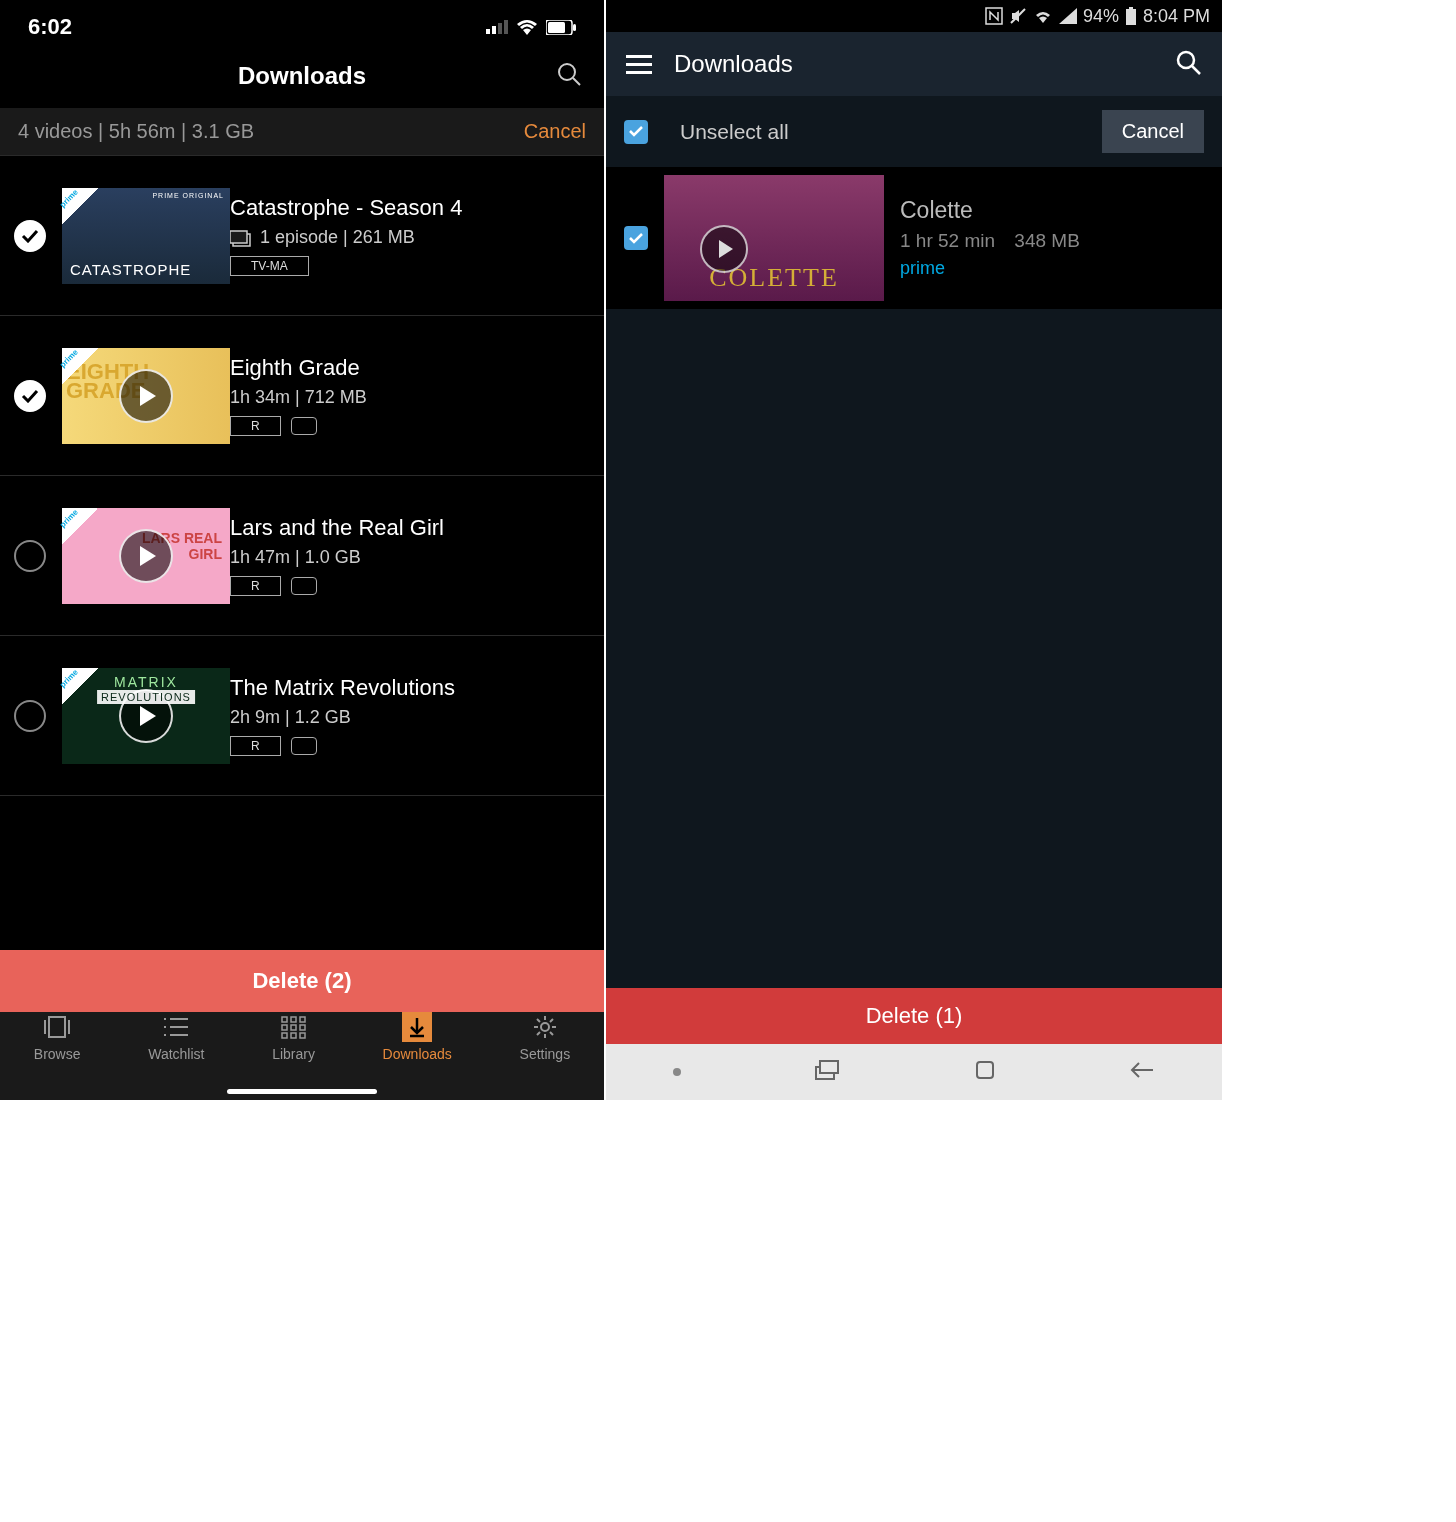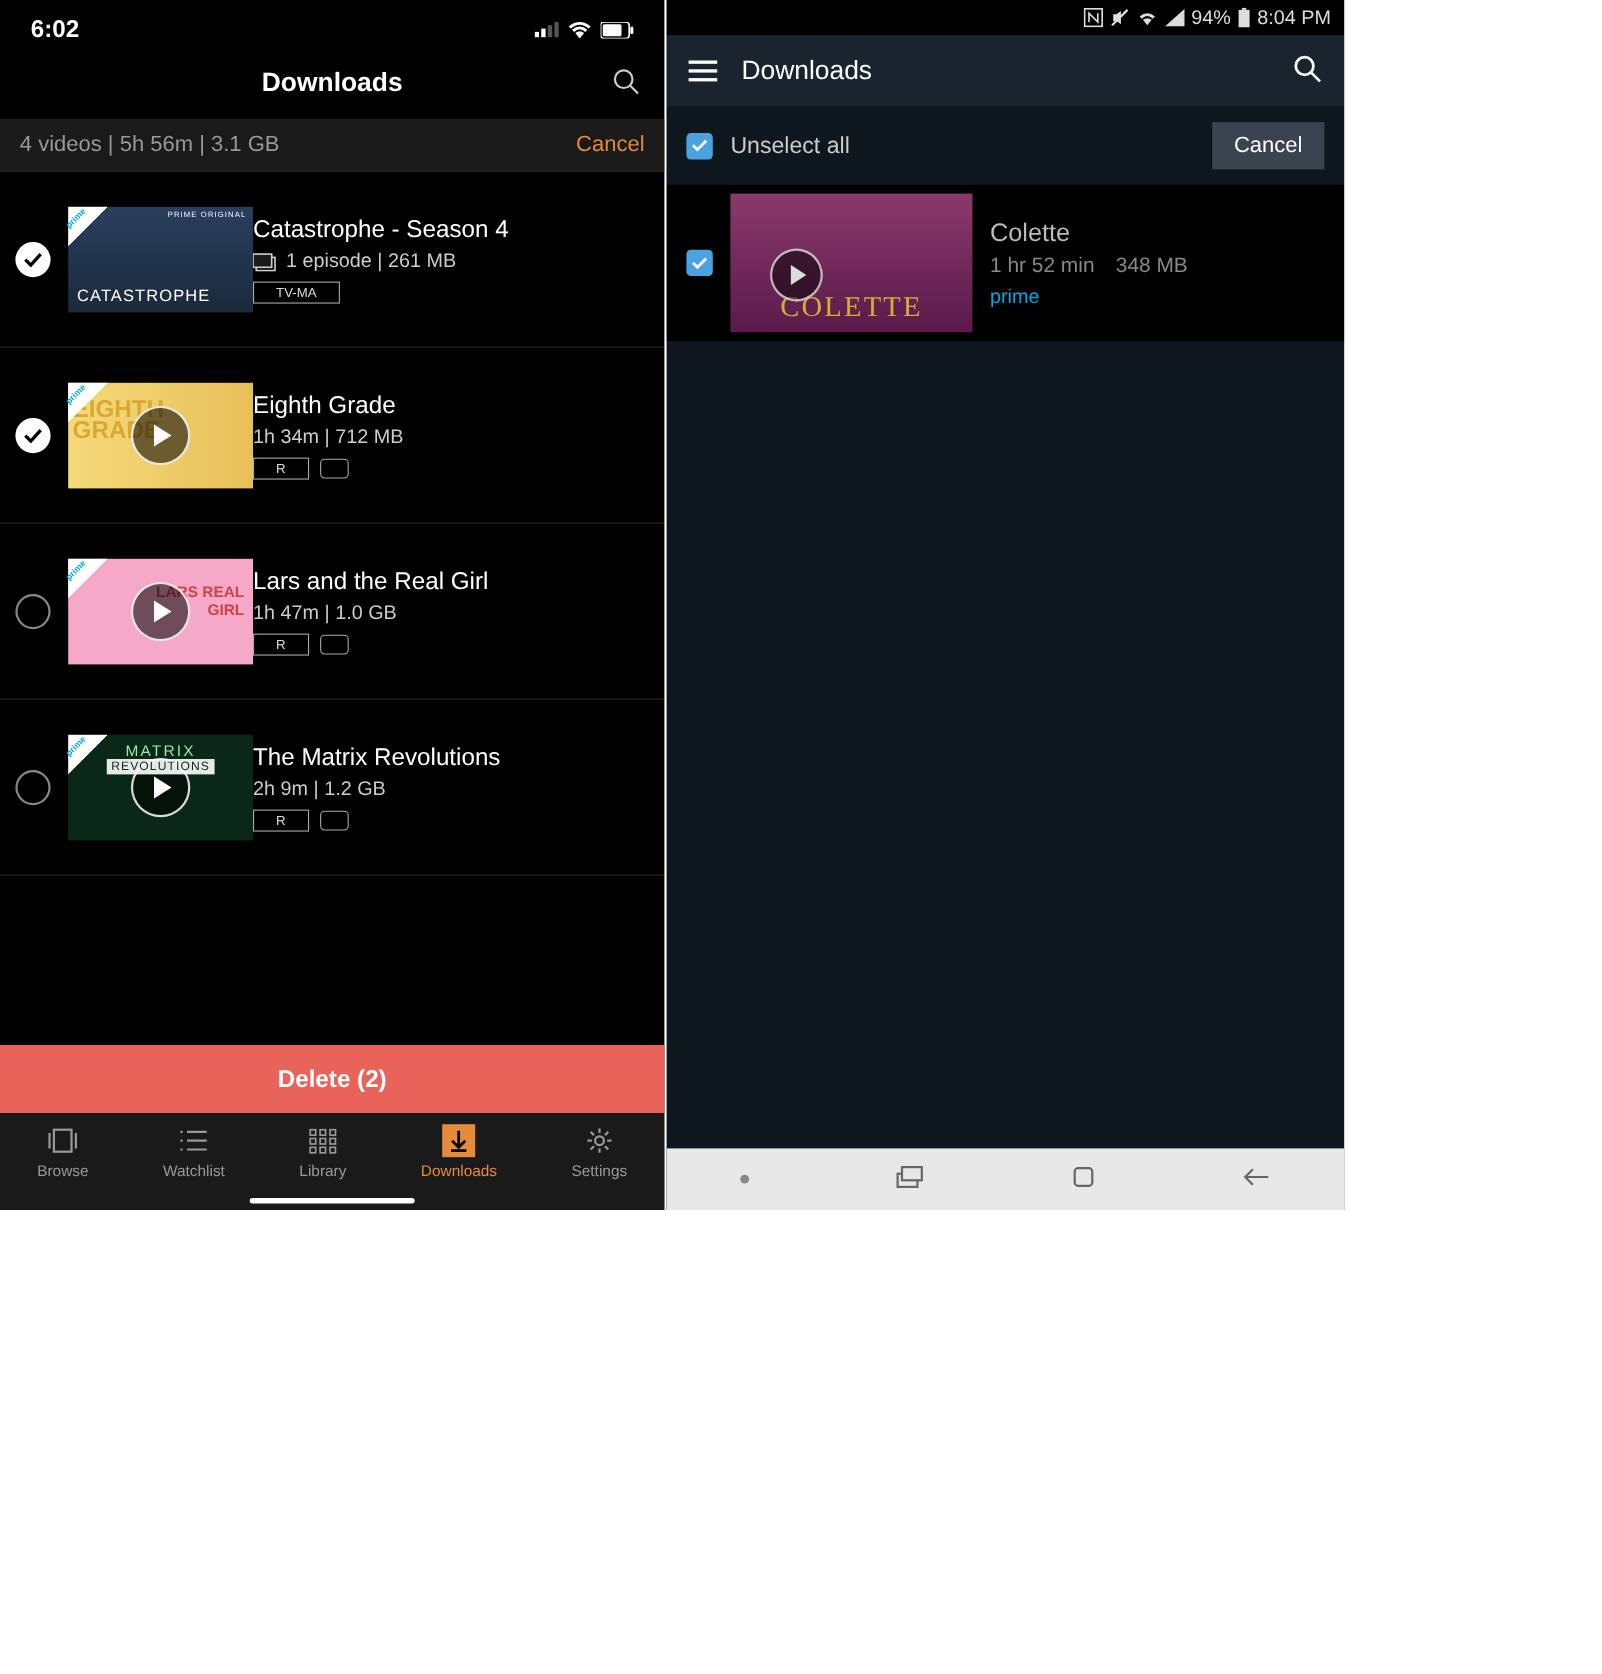--- a/index.html
+++ b/index.html
@@ -27,21 +27,21 @@
 .ios-play::after { content: ''; border-left: 16px solid #fff; border-top: 10px solid transparent; border-bottom: 10px solid transparent; margin-left: 4px; }
 .ios-prime-tag { position: absolute; top: 0; left: 0; width: 36px; height: 36px; background: linear-gradient(135deg, #fff 50%, transparent 50%); }
 .ios-prime-tag span { position: absolute; top: 6px; left: -4px; font-size: 8px; color: #00a8e1; transform: rotate(-45deg); font-weight: bold; }
 .ios-meta { margin-left: 0; flex: 1; }
 .ios-item-title { font-size: 22px; font-weight: 400; margin-bottom: 6px; }
 .ios-item-sub { font-size: 18px; color: #ccc; margin-bottom: 8px; display: flex; align-items: center; gap: 8px; }
 .ios-badges { display: flex; gap: 10px; align-items: center; }
 .ios-rating { border: 1.5px solid #aaa; padding: 2px 20px; font-size: 12px; color: #ddd; }
 .ios-cc { width: 26px; height: 18px; border: 1.5px solid #aaa; border-radius: 4px; position: relative; }
 .ios-delete-bar { position: absolute; bottom: 88px; left: 0; right: 0; height: 62px; background: #e8635a; display: flex; align-items: center; justify-content: center; font-size: 22px; font-weight: 700; color: #fff; }
-.ios-tabbar { position: absolute; bottom: 0; left: 0; right: 0; height: 88px; background: #1a1a1a; display: flex; justify-content: space-around; padding-top: 10px; }
+.ios-tabbar { position: absolute; bottom: 0; left: 0; right: 0; height: 88px; background: #1a1a1a; display: flex; justify-content: space-around; }
 .ios-tab { display: flex; flex-direction: column; align-items: center; gap: 4px; font-size: 14px; color: #999; }
 .ios-tab.active { color: #e68a3c; }
 .ios-tab-icon { width: 30px; height: 30px; display: flex; align-items: center; justify-content: center; }
 .ios-tab.active .ios-tab-icon.dl { background: #e68a3c; color: #000; }
 .ios-home-ind { position: absolute; bottom: 6px; left: 50%; transform: translateX(-50%); width: 150px; height: 5px; background: #fff; border-radius: 3px; }
 .thumb-1 { background: linear-gradient(#2a3f5f, #1a2a3a); }
 .thumb-1::before { content: 'CATASTROPHE'; position: absolute; bottom: 6px; left: 8px; font-size: 15px; letter-spacing: 1px; font-weight: 300; }
 .thumb-1::after { content: 'PRIME ORIGINAL'; position: absolute; top: 4px; right: 6px; font-size: 7px; letter-spacing: 1px; }
 .thumb-2 { background: linear-gradient(90deg, #f5d97a, #e8c05a); }
 .thumb-2::before { content: 'EIGHTH\AGRADE'; white-space: pre; position: absolute; top: 14px; left: 4px; font-size: 22px; font-weight: 900; color: #d9a830; line-height: 0.9; }
@@ -51,21 +51,21 @@
 .thumb-4::before { content: 'MATRIX'; position: absolute; top: 6px; left: 50%; transform: translateX(-50%); font-size: 14px; letter-spacing: 2px; color: #9fe89f; }
 .thumb-4::after { content: 'REVOLUTIONS'; position: absolute; top: 22px; left: 50%; transform: translateX(-50%); font-size: 11px; letter-spacing: 1px; background: rgba(255,255,255,0.9); color: #0a2818; padding: 1px 4px; }
 
 
 .and-statusbar { display: flex; justify-content: flex-end; align-items: center; padding: 6px 12px; font-size: 18px; color: #ddd; gap: 6px; background: #000; height: 32px; }
 .and-header { display: flex; align-items: center; padding: 16px 20px; gap: 22px; background: #1a242f; }
 .and-hamburger { display: flex; flex-direction: column; gap: 5px; }
 .and-hamburger span { display: block; width: 26px; height: 3px; background: #fff; }
 .and-title { font-size: 24px; flex: 1; }
 .and-selectbar { display: flex; align-items: center; justify-content: space-between; padding: 14px 18px; background: #0f171e; }
-.and-check-wrap { display: flex; align-items: center; gap: 16px; }
+.and-check-wrap { display: flex; align-items: center; gap: 32px; }
 .and-checkbox { width: 24px; height: 24px; background: #4aa3df; border-radius: 4px; display: flex; align-items: center; justify-content: center; color: #fff; font-weight: bold; }
 .and-unselect { font-size: 21px; color: #ccc; }
 .and-cancel-btn { background: #3a4450; padding: 10px 20px; font-size: 20px; color: #fff; }
 .and-item { display: flex; align-items: center; padding: 8px 18px; background: #000000; gap: 16px; }
 .and-thumb { width: 220px; height: 126px; background: linear-gradient(#8a3a6a, #5a1a4a); position: relative; flex-shrink: 0; overflow: hidden; }
 .and-thumb::before { content: 'COLETTE'; position: absolute; bottom: 8px; left: 50%; transform: translateX(-50%); font-size: 26px; color: #d4af37; font-family: serif; letter-spacing: 2px; }
 .and-play { position: absolute; bottom: 28px; left: 36px; width: 48px; height: 48px; border-radius: 50%; background: rgba(0,0,0,0.5); border: 2px solid rgba(255,255,255,0.7); display: flex; align-items: center; justify-content: center; }
 .and-play::after { content: ''; border-left: 14px solid #ddd; border-top: 9px solid transparent; border-bottom: 9px solid transparent; margin-left: 3px; }
 .and-meta { flex: 1; }
 .and-item-title { font-size: 23px; color: #bbb; margin-bottom: 6px; }
@@ -333,20 +333,21 @@
     <div class="and-meta">
       <div class="and-item-title">Colette</div>
       <div class="and-item-sub">
         <span>1 hr 52 min</span>
         <span>348 MB</span>
       </div>
       <div class="and-prime">prime</div>
     </div>
   </div>
 
+  <div class="and-delete-bar">Delete (1)</div>
 
   <div class="and-navbar">
     <div class="and-nav-dot"></div>
     <div>
       <svg width="26" height="22" viewBox="0 0 26 22">
           <rect x="2" y="8" width="18" height="12" fill="none" stroke="#666" stroke-width="2"></rect>
           <rect x="6" y="2" width="18" height="12" fill="#e8e8e8" stroke="#666" stroke-width="2"></rect>
         </svg>
     </div>
     <div>

